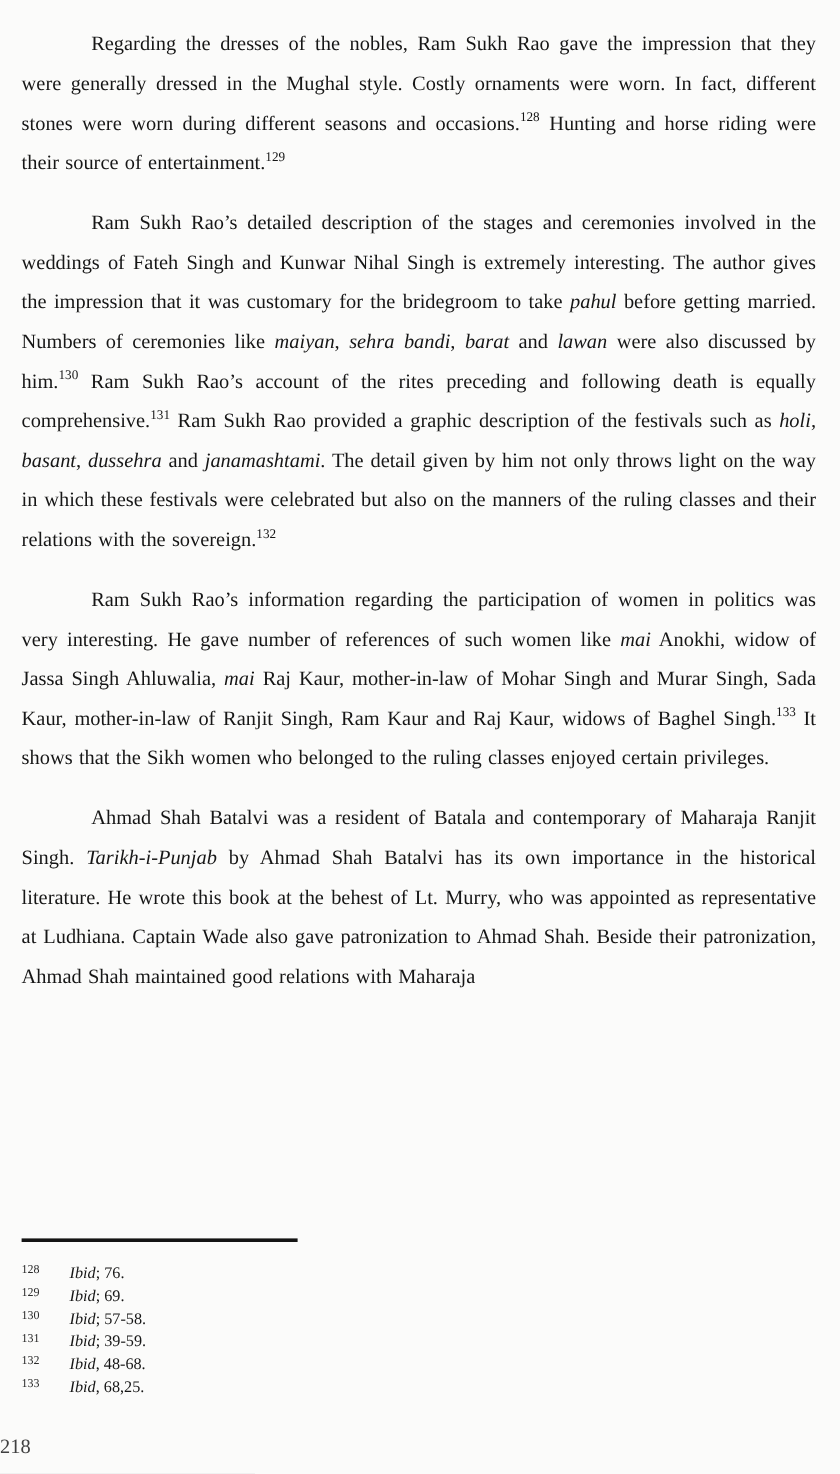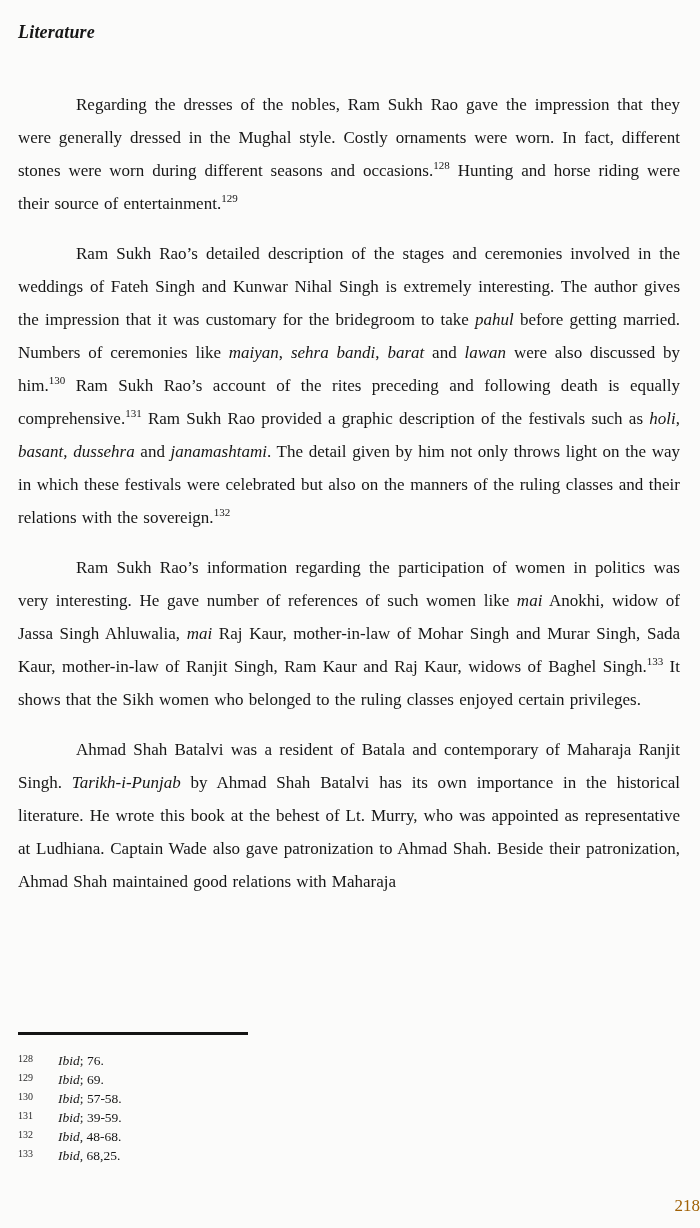--- a/index.html
+++ b/index.html
@@ -62,31 +62,30 @@
     font-size: 10px;
     transform: translateY(-2px);
     color: #2a2a2a;
   }
   .fn-text i { }
   .page-number {
     position: absolute;
     left: 0;
     right: 0;
     bottom: 12px;
-    text-align: right;
+    text-align: left;
     font-size: 17px;
-    color: #a16207;
+    color: #404040;
   }
 </style>
 </head>
 <body>
 
 <div class="page">
 
-  <h1 class="heading">Literature</h1>
 
   <div>
       <p class="body-para"><span>Regarding the dresses of the nobles, Ram Sukh Rao gave the impression that they were generally dressed in the Mughal style. Costly ornaments were worn. In fact, different stones were worn during different seasons and occasions.</span><sup class="fn-ref">128</sup><span> Hunting and horse riding were their source of entertainment.</span><sup class="fn-ref">129</sup></p>
       <p class="body-para"><span>Ram Sukh Rao’s detailed description of the stages and ceremonies involved in the weddings of Fateh Singh and Kunwar Nihal Singh is extremely interesting. The author gives the impression that it was customary for the bridegroom to take </span><i>pahul</i><span> before getting married. Numbers of ceremonies like </span><i>maiyan</i><span>, </span><i>sehra bandi</i><span>, </span><i>barat</i><span> and </span><i>lawan</i><span> were also discussed by him.</span><sup class="fn-ref">130</sup><span> Ram Sukh Rao’s account of the rites preceding and following death is equally comprehensive.</span><sup class="fn-ref">131</sup><span> Ram Sukh Rao provided a graphic description of the festivals such as </span><i>holi</i><span>, </span><i>basant</i><span>, </span><i>dussehra</i><span> and </span><i>janamashtami</i><span>. The detail given by him not only throws light on the way in which these festivals were celebrated but also on the manners of the ruling classes and their relations with the sovereign.</span><sup class="fn-ref">132</sup></p>
       <p class="body-para"><span>Ram Sukh Rao’s information regarding the participation of women in politics was very interesting. He gave number of references of such women like </span><i>mai</i><span> Anokhi, widow of Jassa Singh Ahluwalia, </span><i>mai</i><span> Raj Kaur, mother-in-law of Mohar Singh and Murar Singh, Sada Kaur, mother-in-law of Ranjit Singh, Ram Kaur and Raj Kaur, widows of Baghel Singh.</span><sup class="fn-ref">133</sup><span> It shows that the Sikh women who belonged to the ruling classes enjoyed certain privileges.</span></p>
       <p class="body-para"><span>Ahmad Shah Batalvi was a resident of Batala and contemporary of Maharaja Ranjit Singh. </span><i>Tarikh-i-Punjab</i><span> by Ahmad Shah Batalvi has its own importance in the historical literature. He wrote this book at the behest of Lt. Murry, who was appointed as representative at Ludhiana. Captain Wade also gave patronization to Ahmad Shah. Beside their patronization, Ahmad Shah maintained good relations with Maharaja</span></p>
     </div>
 
   <div class="footnote-block">
     <div class="footnote-rule"></div>

